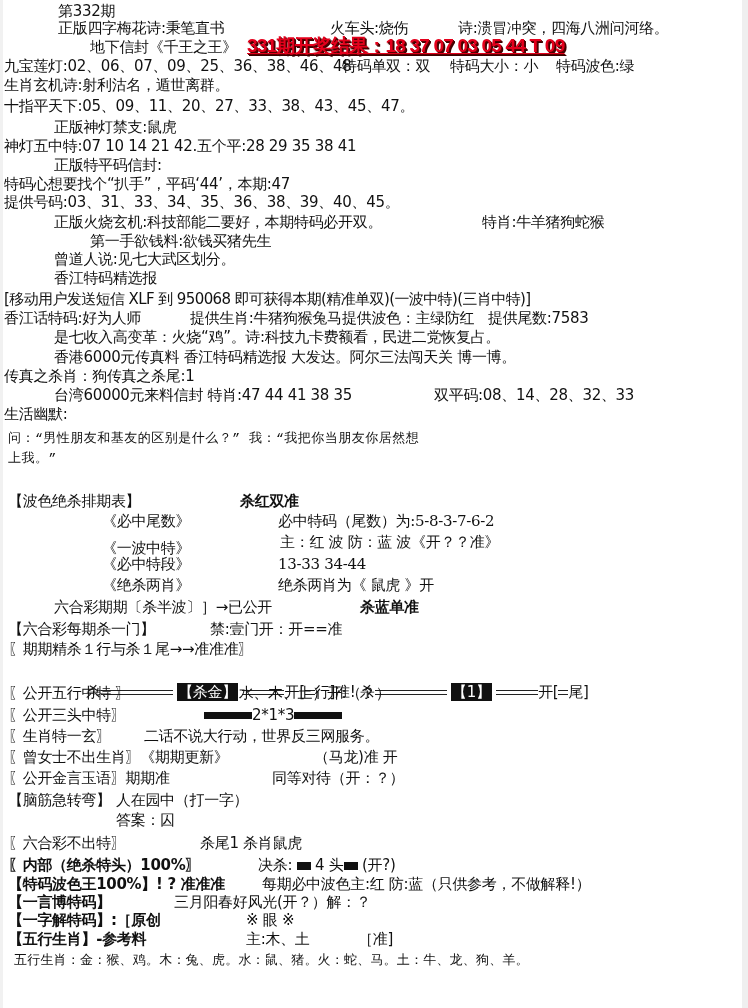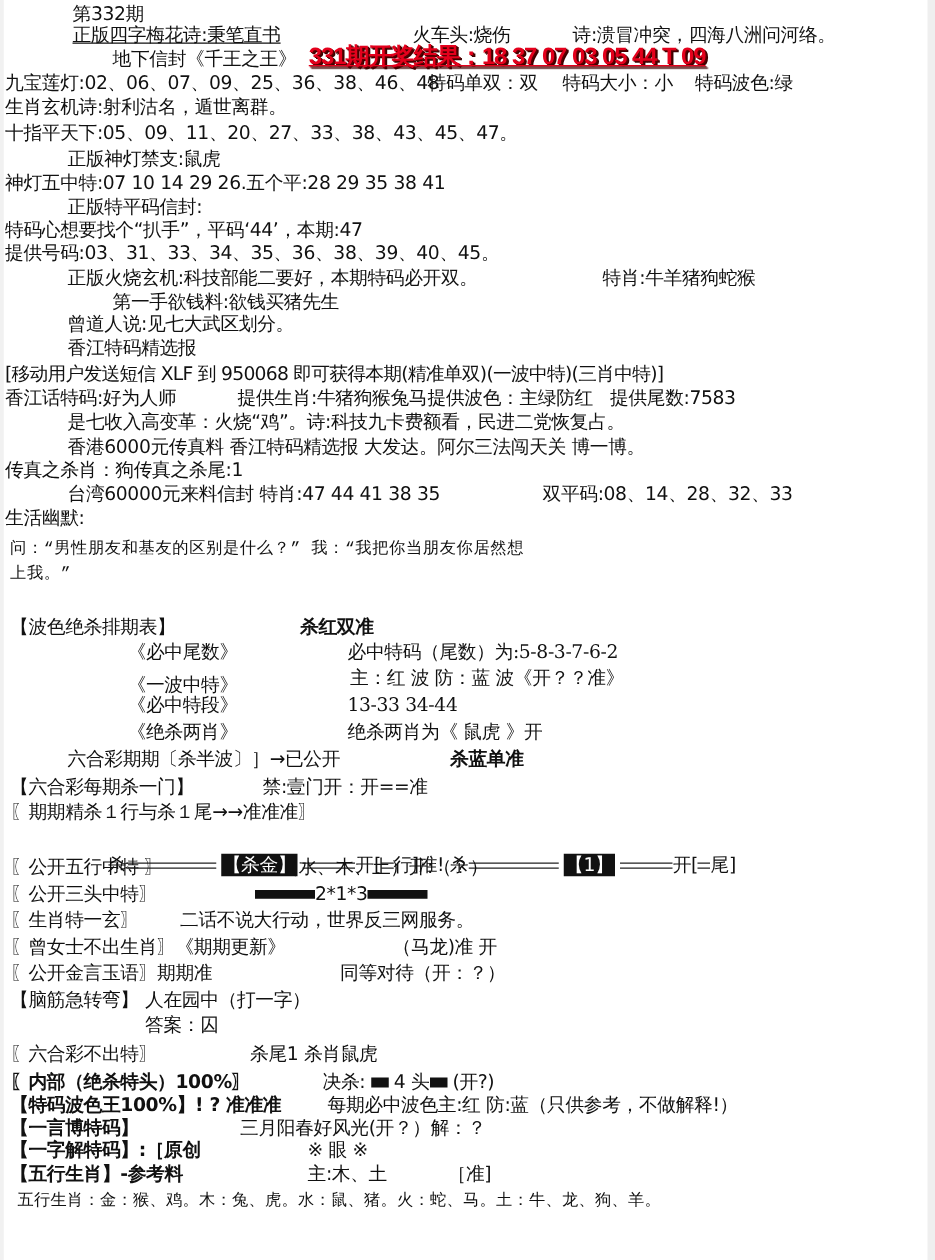--- a/index.html
+++ b/index.html
@@ -29,40 +29,40 @@
   .blk { display: inline-block; vertical-align: middle; background: #111; height: 7px; }
   .inv { background: #111; color: #fff; padding: 0 1px; }
 </style>
 </head>
 <body>
 
 <div class="left-edge"></div>
 <div class="right-edge"></div>
 
 <div class="line" style="left:58px;top:2px;">第332期</div>
-<div class="line" style="left:58px;top:19px;text-decoration:underline;">
+<div class="line" style="left:58px;top:19px;">
   <span>正版四字梅花诗:</span><span>秉笔直书</span>
 </div>
 <div class="line" style="left:330px;top:19px;">
   <span>火车头:</span><span>烧伤</span>
 </div>
 <div class="line" style="left:458px;top:19px;">
   <span>诗:</span><span>溃冒冲突，四海八洲问河络。</span>
 </div>
 <div class="line" style="left:90px;top:38px;">地下信封《千王之王》</div>
 <div class="line banner" style="left:247px;top:36px;">331期开奖结果：18 37 07 03 05 44 T 09</div>
 
 <div class="line" style="left:4px;top:57px;">九宝莲灯:02、06、07、09、25、36、38、46、48</div>
 <div class="line" style="left:342px;top:57px;">特码单双：双</div>
 <div class="line" style="left:450px;top:57px;">特码大小：小</div>
 <div class="line" style="left:556px;top:57px;">特码波色:绿</div>
 <div class="line" style="left:4px;top:76px;">生肖玄机诗:射利沽名，遁世离群。</div>
 <div class="line" style="left:4px;top:97px;">十指平天下:05、09、11、20、27、33、38、43、45、47。</div>
 <div class="line" style="left:54px;top:118px;">正版神灯禁支:鼠虎</div>
-<div class="line" style="left:4px;top:137px;">神灯五中特:07 10 14 29 26.五个平:28 29 35 38 41</div>
+<div class="line" style="left:4px;top:137px;">神灯五中特:07 10 14 21 42.五个平:28 29 35 38 41</div>
 <div class="line" style="left:54px;top:156px;">正版特平码信封:</div>
 <div class="line" style="left:4px;top:175px;">特码心想要找个“扒手”，平码‘44’，本期:47</div>
 <div class="line" style="left:4px;top:193px;">提供号码:03、31、33、34、35、36、38、39、40、45。</div>
 <div class="line" style="left:54px;top:213px;">正版火烧玄机:科技部能二要好，本期特码必开双。</div>
 <div class="line" style="left:482px;top:213px;">特肖:牛羊猪狗蛇猴</div>
 <div class="line" style="left:90px;top:232px;">第一手欲钱料:欲钱买猪先生</div>
 <div class="line" style="left:54px;top:250px;">曾道人说:见七大武区划分。</div>
 <div class="line" style="left:54px;top:269px;">香江特码精选报</div>
 <div class="line" style="left:4px;top:290px;letter-spacing:-0.6px;">[移动用户发送短信 XLF 到 950068 即可获得本期(精准单双)(一波中特)(三肖中特)]</div>
 <div class="line" style="left:4px;top:309px;">香江话特码:好为人师</div>
@@ -135,21 +135,21 @@
   <span>决杀:</span>
   <span class="blk" style="width:14px;height:8px;"></span>
   <span>4  头</span><span class="blk" style="width:14px;height:8px;"></span>
   <span>(开?)</span>
 </div>
 
 <div class="line bold" style="left:8px;top:875px;">【特码波色王100%】!  ?  准准准</div>
 <div class="line" style="left:262px;top:875px;">每期必中波色主:红  防:蓝（只供参考，不做解释!）</div>
 
 <div class="line bold" style="left:8px;top:893px;">【一言博特码】</div>
-<div class="line" style="left:174px;top:893px;margin-left:18px;">三月阳春好风光(开？）解：？</div>
+<div class="line" style="left:174px;top:893px;">三月阳春好风光(开？）解：？</div>
 
 <div class="line bold" style="left:8px;top:911px;">【一字解特码】:［原创</div>
 <div class="line" style="left:246px;top:911px;">※ 眼 ※</div>
 
 <div class="line bold" style="left:8px;top:930px;">【五行生肖】-参考料</div>
 <div class="line" style="left:246px;top:930px;">主:木、土</div>
 <div class="line" style="left:358px;top:930px;">［准]</div>
 
 <div class="line big" style="left:14px;top:950px;letter-spacing:0.2px;">五行生肖：金：猴、鸡。木：兔、虎。水：鼠、猪。火：蛇、马。土：牛、龙、狗、羊。</div>
 

